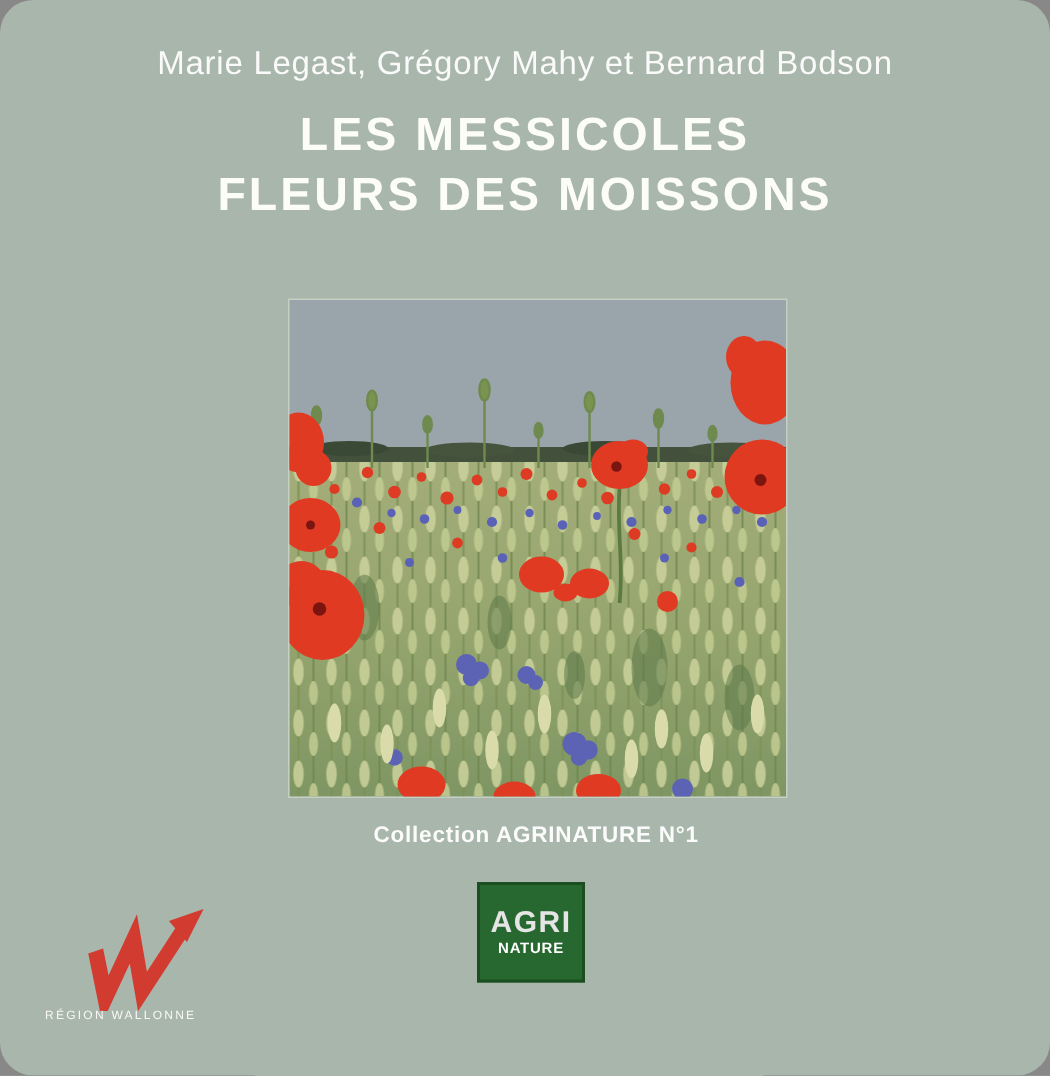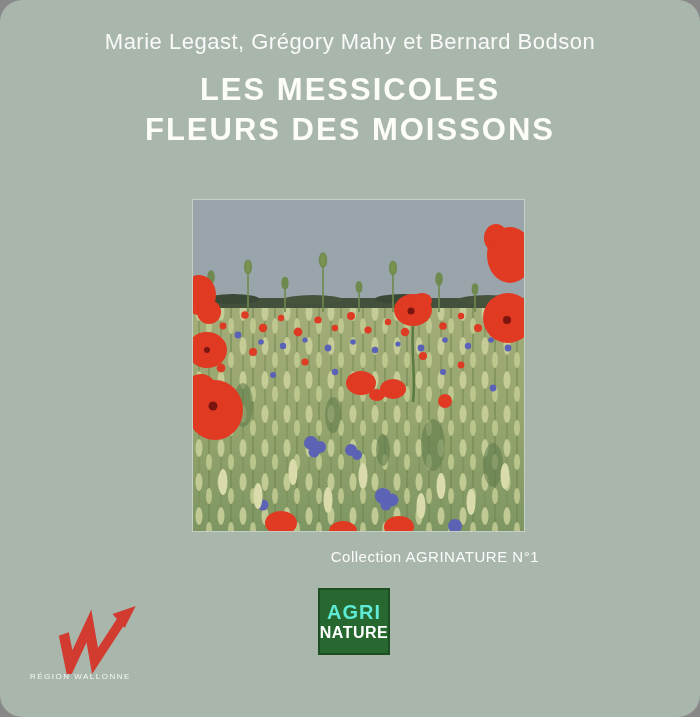--- a/index.html
+++ b/index.html
@@ -31,41 +31,42 @@
   .title-line.l1{top:72px;}
   .title-line.l2{top:112px;}
   .photo-frame{
     position:absolute;left:192px;top:199px;
     width:331px;height:331px;
     border:1px solid rgba(230,238,226,0.45);
     box-sizing:content-box;
   }
   .photo-frame svg{display:block;}
   .collection{
-    position:absolute;left:208px;top:548px;width:331px;
-    text-align:right;
+    position:absolute;left:192px;top:548px;width:331px;
+    text-align:center;
     color:rgba(255,255,255,0.95);
     font-size:15px;
     letter-spacing:0.5px;
+    font-weight:bold;
   }
   .agrinature{
     position:absolute;left:318px;top:588px;
     width:72px;height:67px;
     background:#26682f;
     border:2px solid #1b4f22;
     box-sizing:border-box;
     display:flex;flex-direction:column;
     align-items:center;justify-content:center;
     gap:3px;
   }
   .agrinature .agri{
-    color:#5eead4;font-weight:700;font-size:20px;letter-spacing:1px;line-height:1;
+    color:#e5e5e5;font-weight:700;font-size:20px;letter-spacing:1px;line-height:1;
   }
   .agrinature .nature{
-    color:#ffffff;font-weight:700;font-size:16px;letter-spacing:0.5px;line-height:1;
+    color:#ffffff;font-weight:700;font-size:10px;letter-spacing:0.5px;line-height:1;
   }
   .w-logo{
     position:absolute;left:52px;top:604px;width:90px;height:70px;
   }
   .w-caption{
     position:absolute;left:30px;top:672px;width:120px;
     color:rgba(255,255,255,0.9);
     font-size:8px;
     letter-spacing:1.5px;
     white-space:nowrap;

